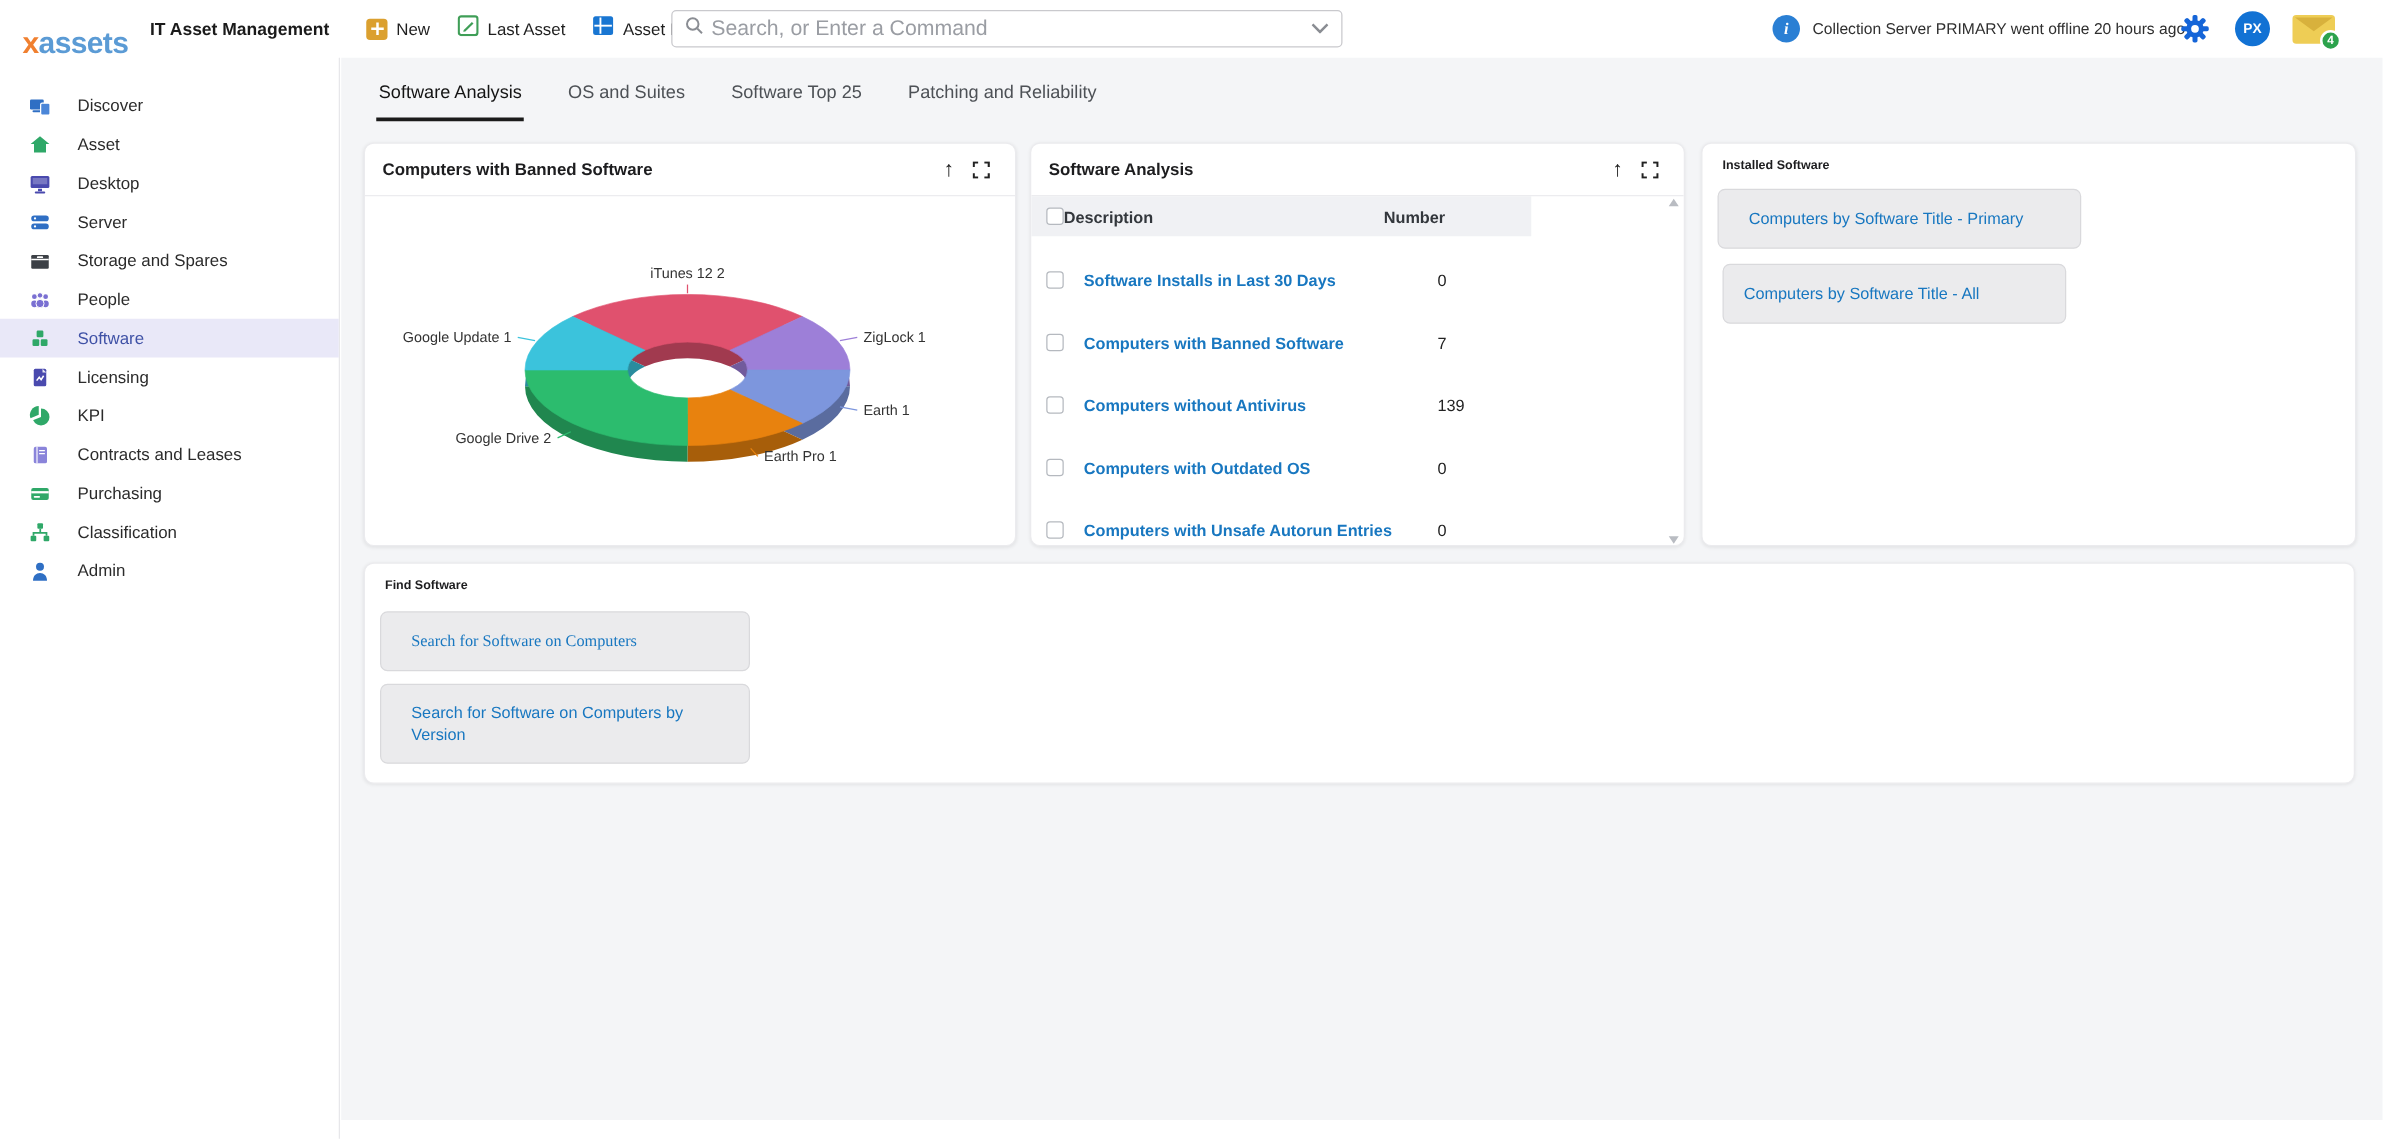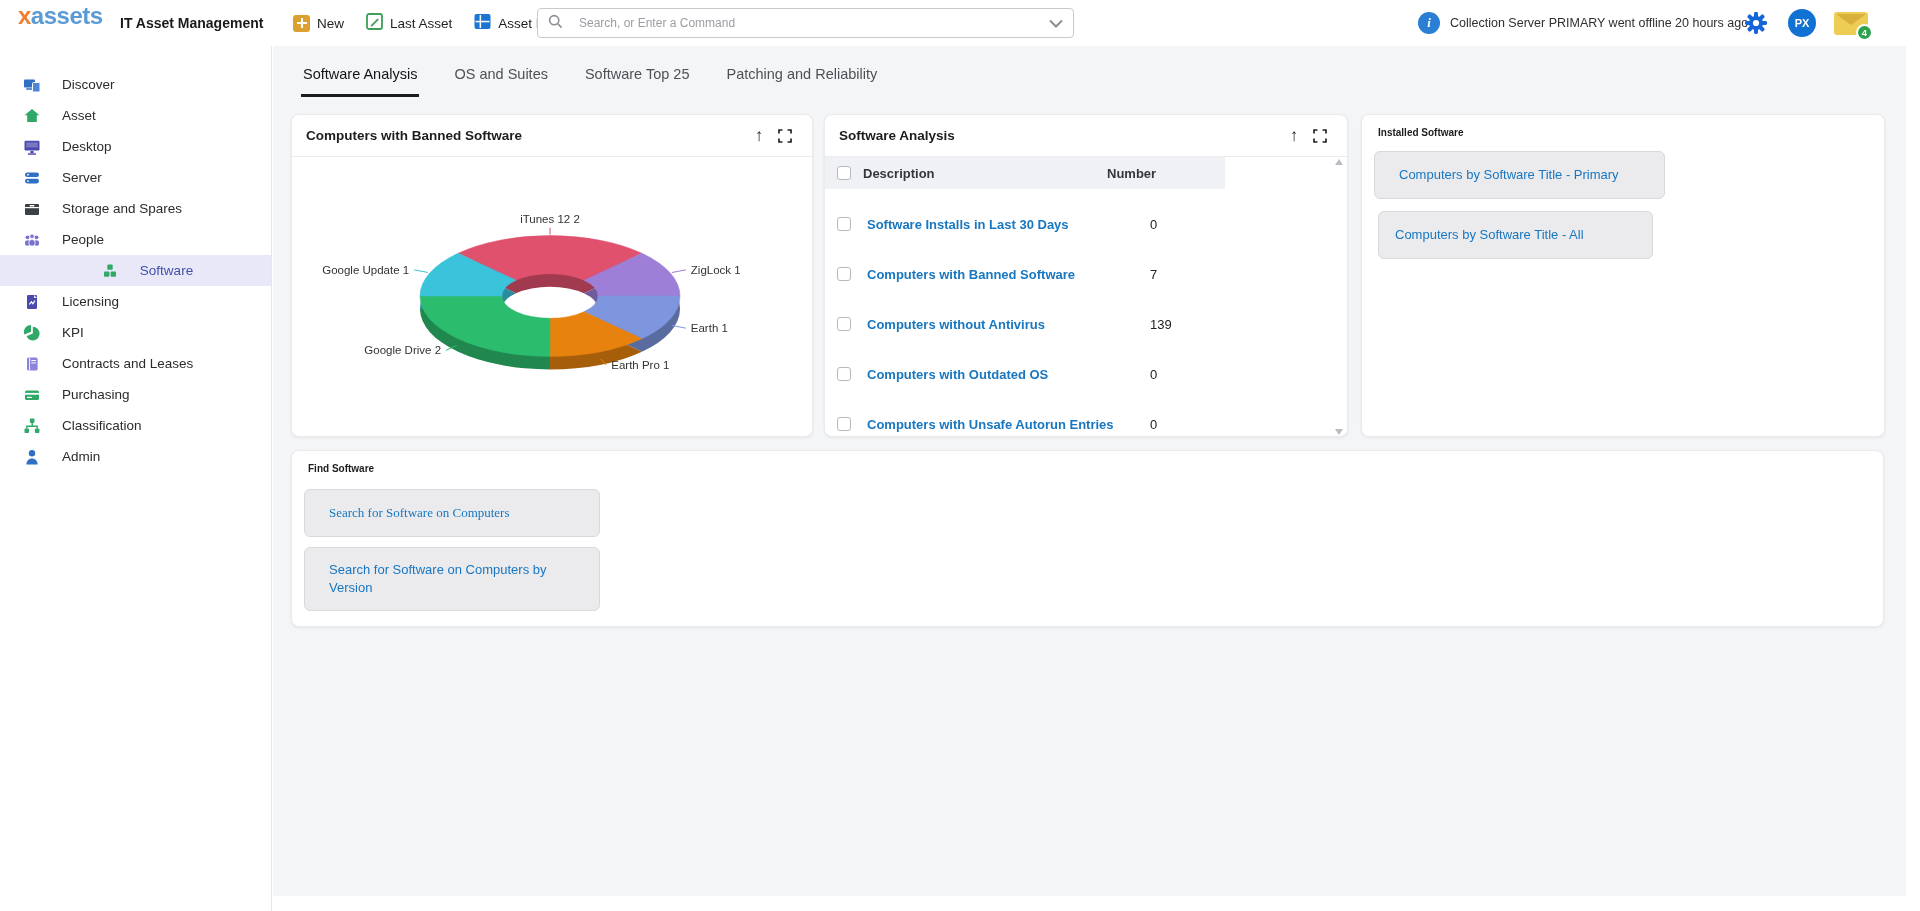--- a/index.html
+++ b/index.html
@@ -1,34 +1,34 @@
 <!DOCTYPE html>
 <html><head>
 <meta charset="utf-8">
 <style>
   * { margin:0; padding:0; box-sizing:border-box; }
   html,body { width:1920px; height:911px; background:#fff; overflow:hidden;
     font-family:"Liberation Sans", sans-serif; }
 
   
   .header { position:absolute; left:0; top:0; width:1920px; height:46px; background:#fff; z-index:5; }
-  .logo { position:absolute; left:18px; top:2px; font-size:24px; font-weight:600; letter-spacing:-0.5px; }
+  .logo { position:absolute; left:18px; top:21px; font-size:24px; font-weight:600; letter-spacing:-0.5px; }
   .logo .lx { color:#f08030; }
   .logo .lrest { color:#5b9bd5; }
   .app-title { position:absolute; left:120px; top:15px; font-size:14px; font-weight:700; color:#1a1a1a; }
   .hdr-actions { position:absolute; left:293px; top:0; height:46px; display:flex; align-items:center; gap:22px; }
   .hdr-btn { display:flex; align-items:center; gap:7px; cursor:pointer; }
   .hdr-btn .lbl { font-size:13.5px; color:#1f1f1f; }
   .ico-new { width:17px; height:17px; background:#dba02f; border-radius:3px; position:relative; }
   .ico-new::before, .ico-new::after { content:""; position:absolute; background:#fff; }
   .ico-new::before { left:7.5px; top:3.5px; width:2px; height:10px; }
   .ico-new::after { left:3.5px; top:7.5px; width:10px; height:2px; }
   .search-wrap { position:absolute; left:537px; top:8px; width:537px; height:30px; border:1px solid #c9c9cd;
     border-radius:4px; background:#fff; display:flex; align-items:center; padding:0 10px; }
-  .search-wrap input { border:none; outline:none; flex:1; font-size:12px; color:#333; margin-left:16px;
+  .search-wrap input { border:none; outline:none; flex:1; font-size:17px; color:#333; margin-left:6px;
     font-family:"Liberation Sans", sans-serif; }
   .search-wrap input::placeholder { color:#9a9da3; }
   .notif { position:absolute; left:1418px; top:0; height:46px; display:flex; align-items:center; gap:10px; }
   .info-circle { width:22px; height:22px; border-radius:50%; background:#2a7fd4; color:#fff; font-size:13px;
     font-weight:700; display:flex; align-items:center; justify-content:center; font-family:"Liberation Serif", serif; font-style:italic; }
   .notif-text { font-size:12.5px; color:#2f2f2f; }
   .gear { position:absolute; left:1744px; top:11px; cursor:pointer; }
   .avatar { position:absolute; left:1788px; top:9px; width:28px; height:28px; border-radius:50%; background:#1272d4;
     color:#fff; font-size:11px; font-weight:700; display:flex; align-items:center; justify-content:center; cursor:pointer; }
   .mail { position:absolute; left:1834px; top:12px; width:34px; height:23px; background:#eecd55; border-radius:3px; cursor:pointer; }
@@ -36,21 +36,21 @@
     border-right:15px solid transparent; border-top:11px solid #d8b13c; }
   .mail-badge { position:absolute; left:22px; top:12px; width:17px; height:17px; border-radius:50%; background:#2ca24c;
     border:2px solid #fff; color:#fff; font-size:9.5px; font-weight:700; display:flex; align-items:center; justify-content:center; }
 
   
   .sidebar { position:absolute; left:0; top:46px; width:272px; height:865px; background:#fff; border-right:1px solid #e7e7ea; }
   .sb-item { position:relative; height:31px; display:flex; align-items:center; cursor:pointer; margin-top:0; }
   .sb-list { padding-top:23px; }
   .sb-ico { width:18px; height:18px; margin-left:23px; display:flex; align-items:center; justify-content:center; }
   .sb-label { margin-left:21px; font-size:13.5px; color:#2b2b2b; }
-  .sb-item.selected { background:#e9e8f8;justify-content:center; }
+  .sb-item.selected { background:#e9e8f8; }
   .sb-item.selected .sb-label { color:#3f51a6; }
 
   
   .content { position:absolute; left:273px; top:46px; width:1633px; height:850px; background:#f4f5f7; }
   .tabs { position:absolute; left:28px; top:12px; display:flex; gap:33px; }
   .tab { font-size:14.5px; color:#4d5156; padding:8px 2px 12px 2px; cursor:pointer; }
   .tab.active { color:#141414; border-bottom:3px solid #1b1b1b; }
 
   .card { position:absolute; background:#fff; border:1px solid #ebebee; border-radius:8px;
     box-shadow:0 1px 3px rgba(0,0,0,0.07); overflow:hidden; }
@@ -63,21 +63,21 @@
   
   #card-banned { left:18px; top:68px; width:522px; height:323px; }
   #card-analysis { left:551px; top:68px; width:524px; height:323px; }
   #card-installed { left:1088px; top:68px; width:524px; height:323px; }
   #card-find { left:18px; top:404px; width:1593px; height:177px; }
 
   
   .tbl-head { position:absolute; left:0; top:42px; width:400px; height:32px; background:#f0f1f4; display:flex; align-items:center; }
   .checkbox { width:14px; height:14px; border:1px solid #b5b9bf; border-radius:3px; background:#fff; flex:0 0 auto; cursor:pointer; }
   .tbl-head .checkbox { margin-left:12px; }
-  .col-desc { margin-left:12px; font-size:13px; font-weight:700; color:#33373c; }
+  .col-desc { margin-left:0; font-size:13px; font-weight:700; color:#33373c; }
   .col-num { position:absolute; left:282px; font-size:13px; font-weight:700; color:#33373c; }
   .tbl-row { position:absolute; left:0; width:500px; height:50px; display:flex; align-items:center; }
   .tbl-row .checkbox { margin-left:12px; }
   .row-link { margin-left:16px; font-size:13px; font-weight:700; color:#1877c0; cursor:pointer; }
   .row-val { position:absolute; left:325px; font-size:13px; color:#222; }
   .vscroll { position:absolute; right:3px; top:44px; width:10px; height:276px; }
   .vs-arrow { position:absolute; left:1px; width:0; height:0; border-left:4px solid transparent; border-right:4px solid transparent; }
   .vs-up { top:0; border-bottom:6px solid #b9bcc2; }
   .vs-down { bottom:0; border-top:6px solid #b9bcc2; }
 

